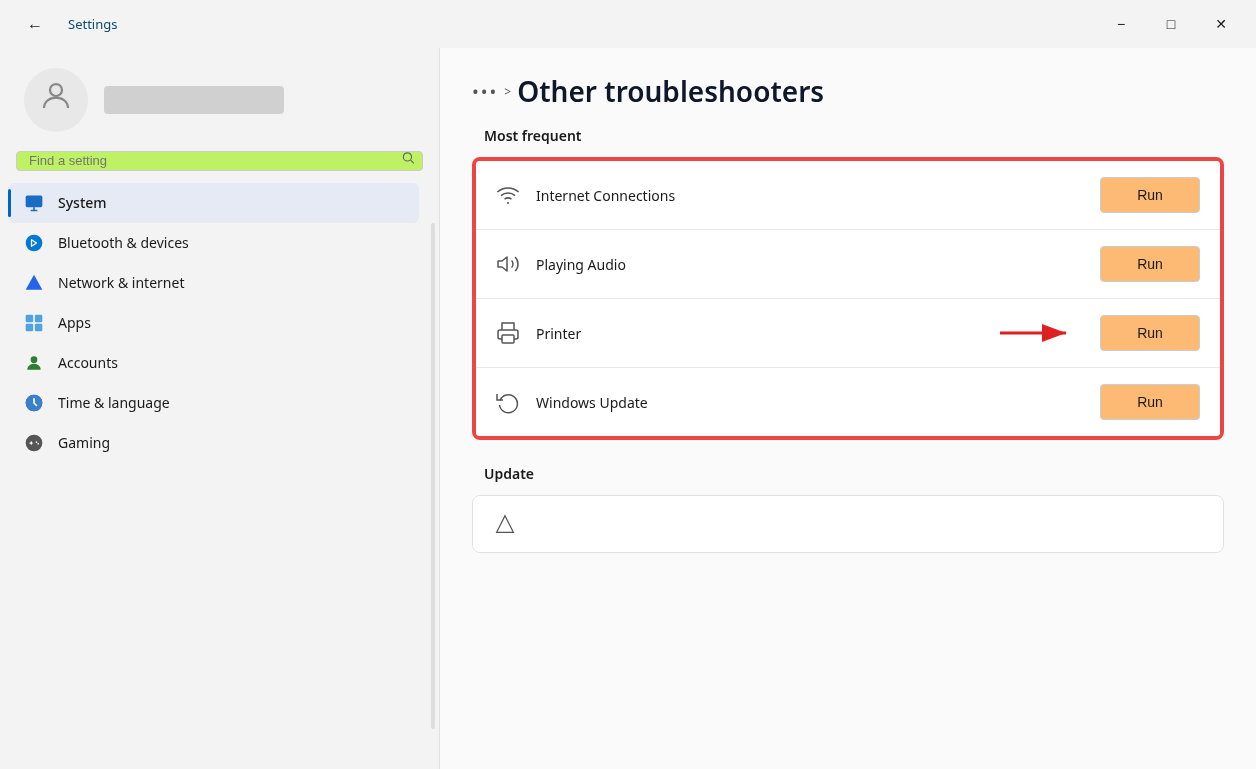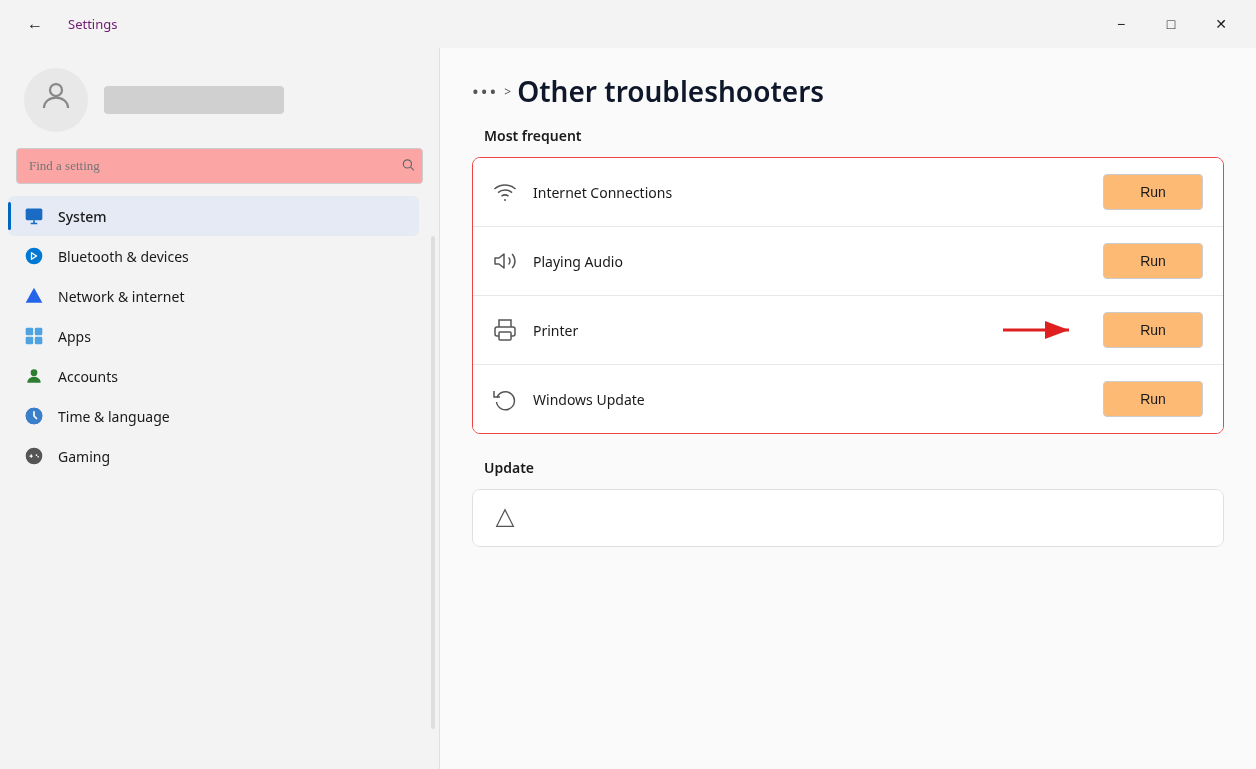--- a/index.html
+++ b/index.html
@@ -24,21 +24,21 @@
       flex-shrink: 0;
     }
     .title-bar-left {
       display: flex;
       align-items: center;
       gap: 10px;
     }
     .title-bar-title {
       font-size: 13px;
       font-weight: 400;
-      color: #701a75;
+      color: #0c4a6e;
     }
     .title-bar-controls {
       display: flex;
       gap: 4px;
     }
     .title-btn {
       width: 46px;
       height: 32px;
       border: none;
       background: transparent;
@@ -96,29 +96,28 @@
       background: #d0d0d0;
       border-radius: 4px;
     }
 
     .search-box {
       margin: 0 16px 12px 16px;
       position: relative;
     }
     .search-input {
       width: 100%;
-      height: 36px;
+      height: 20px;
       border: 1px solid #ccc;
       border-radius: 4px;
       padding: 0 36px 0 12px;
       font-size: 13px;
-      background: #fca5a5;
+      background: #bef264;
       color: #666;
       outline: none;
-      font-family: Liberation Serif, serif;
     }
     .search-icon-btn {
       position: absolute;
       right: 8px;
       top: 50%;
       transform: translateY(-50%);
       background: none;
       border: none;
       cursor: pointer;
       color: #666;
@@ -194,21 +193,21 @@
       font-weight: 600;
       color: #1a1a1a;
       margin-bottom: 12px;
       margin-left: 12px;
     }
 
     .troubleshooter-list {
       display: flex;
       flex-direction: column;
       gap: 0;
-      border: 1px solid #ef4444;
+      border: 4px solid #ef4444;
       border-radius: 8px;
       overflow: hidden;
       margin-bottom: 24px;
       background: white;
     }
     .troubleshooter-item {
       display: flex;
       align-items: center;
       justify-content: space-between;
       padding: 16px 20px;

